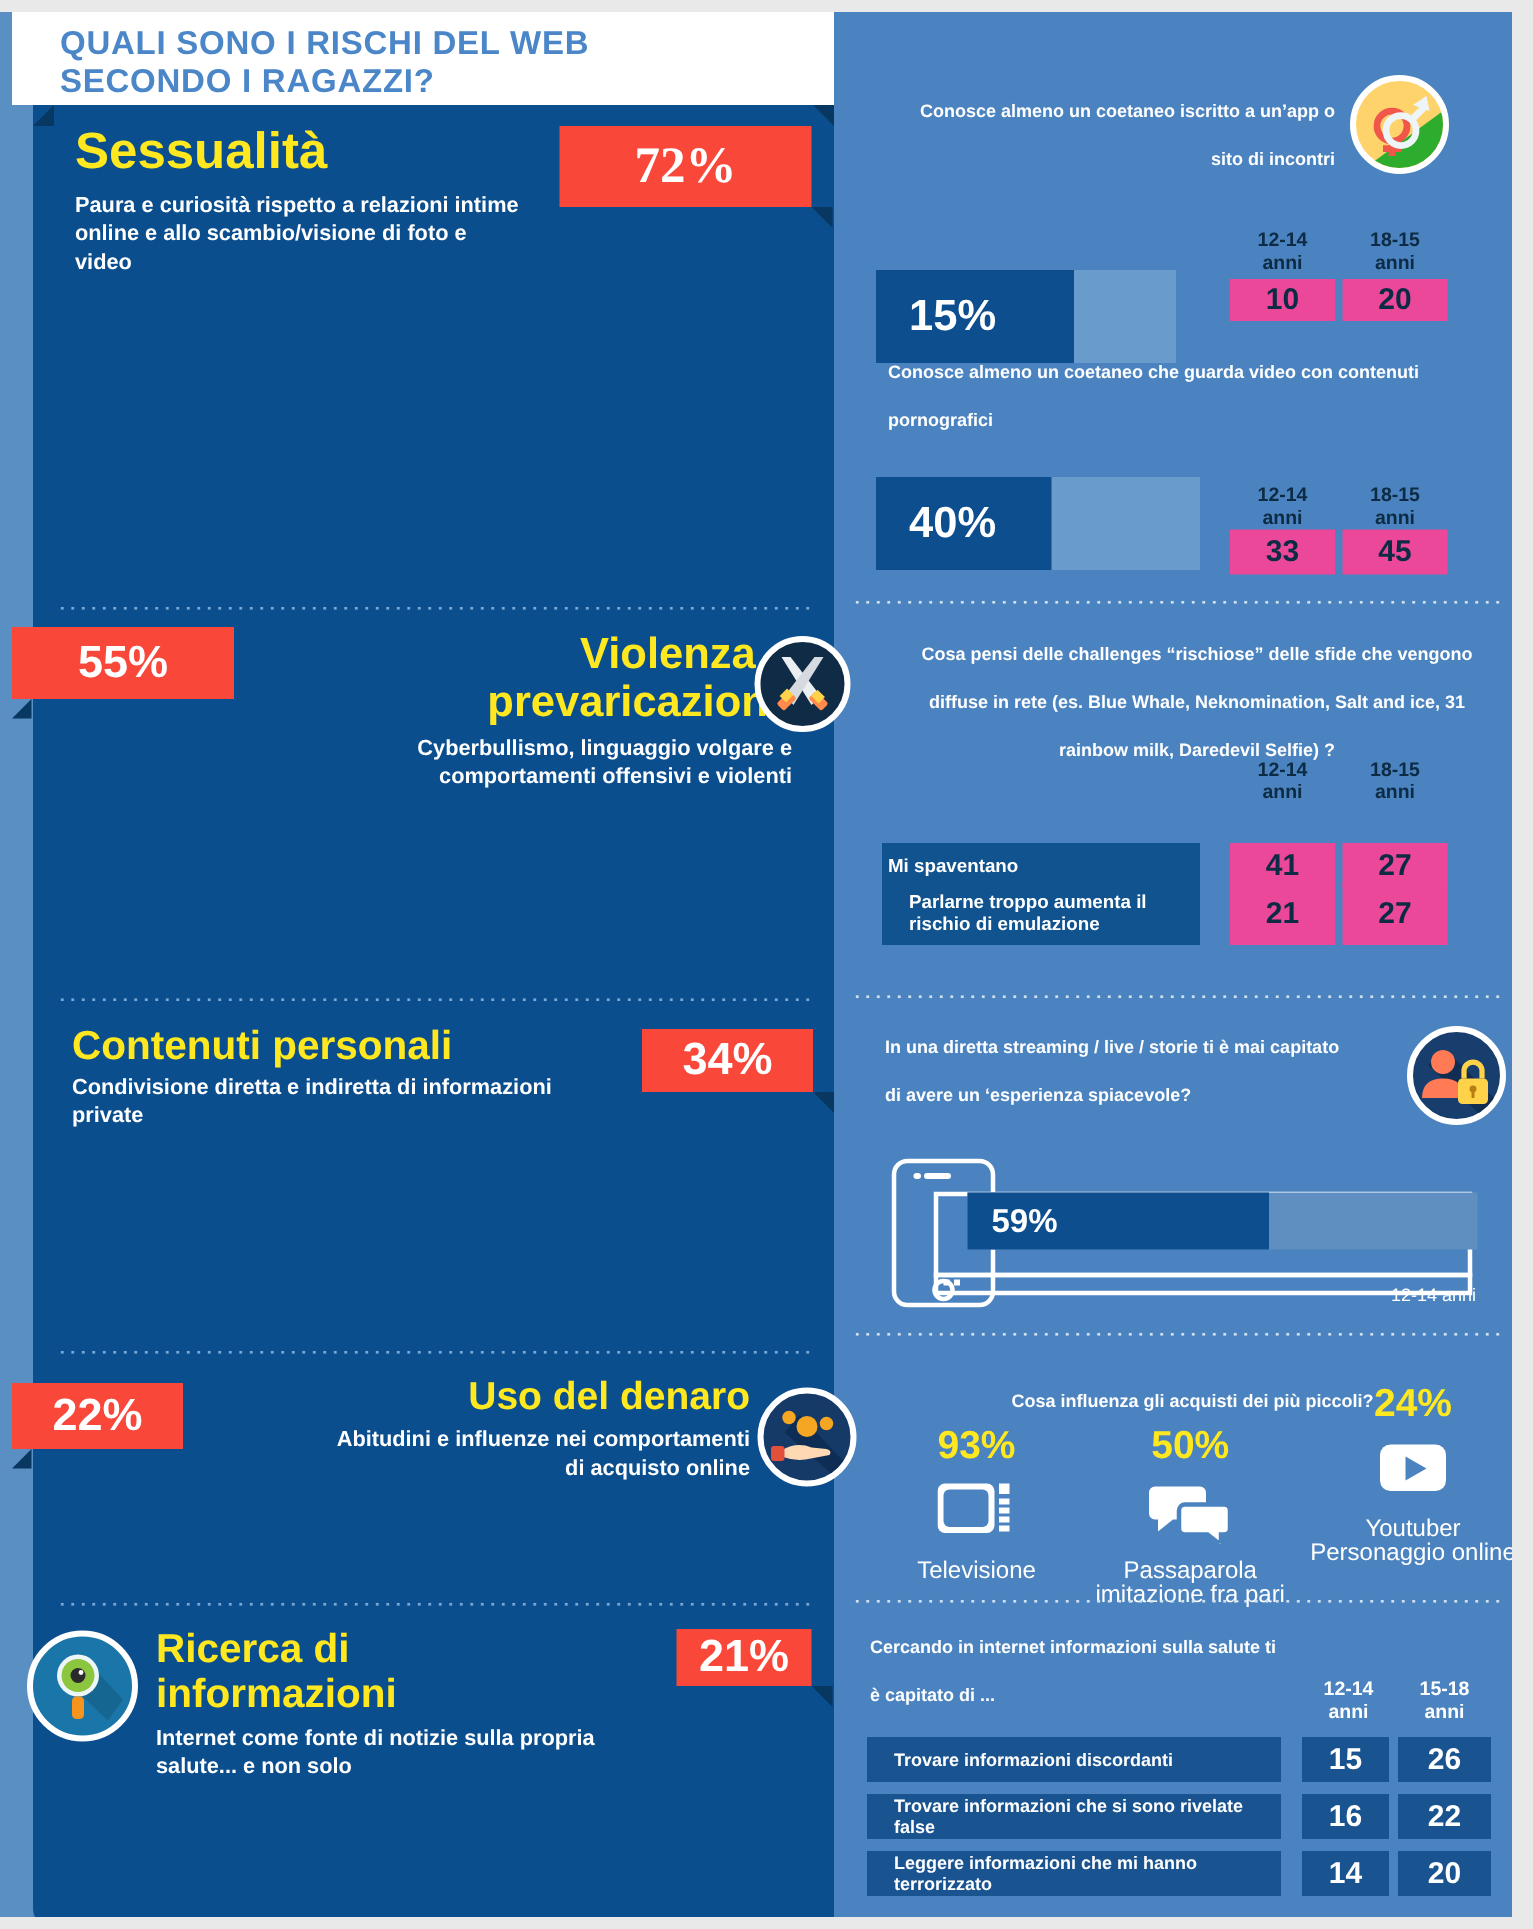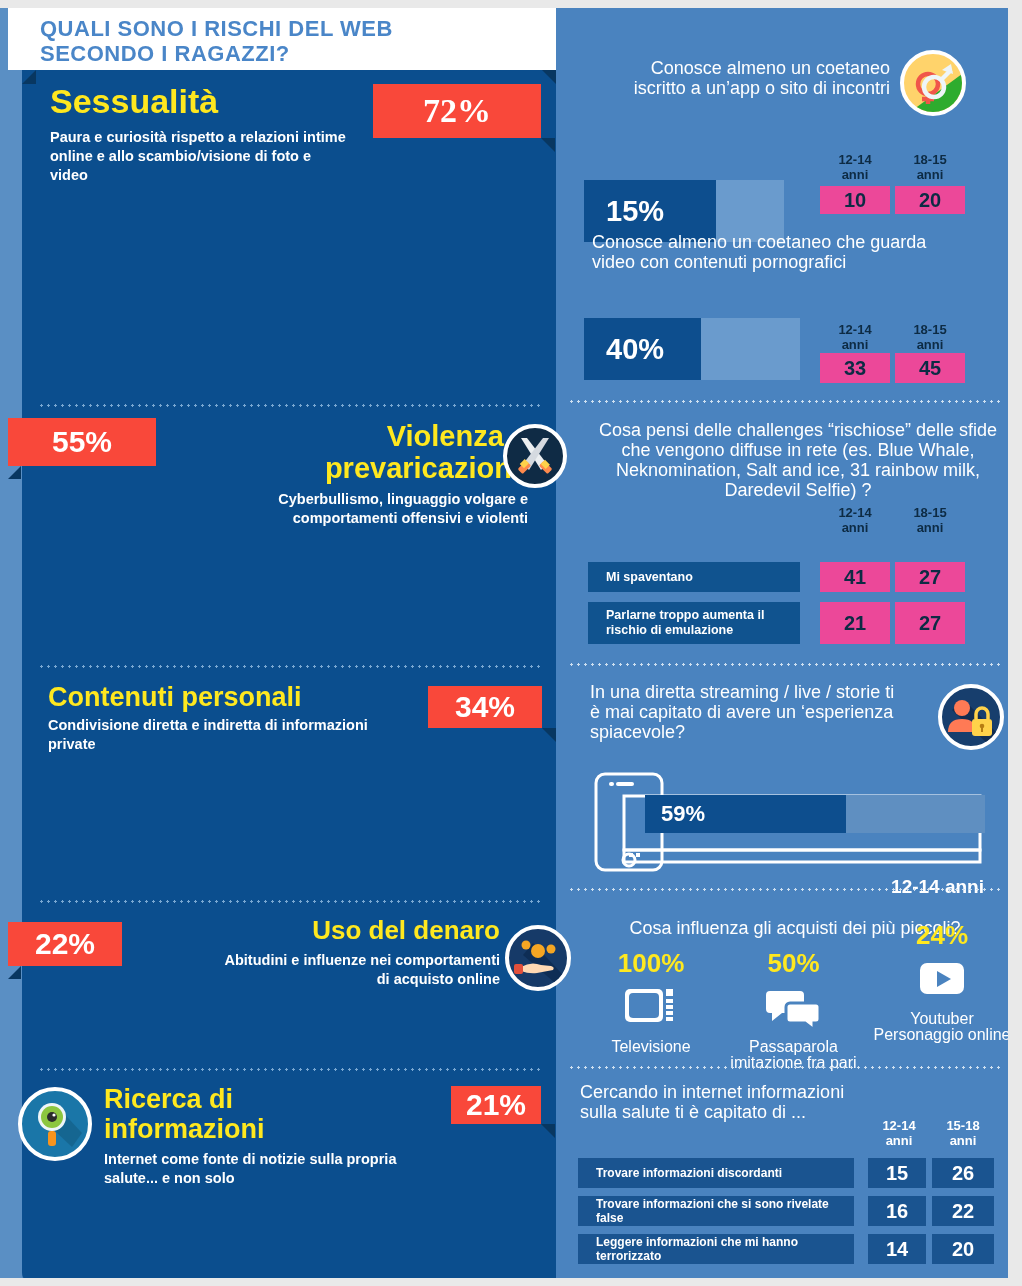--- a/index.html
+++ b/index.html
@@ -50,21 +50,21 @@
 
   
   .agehdr{ position:absolute; text-align:center; color:#ffffff; font-size:13px; font-weight:bold; line-height:15px; }
   .agehdr.dark{ color:#0d2b44; }
 
   
   .barrow{ position:absolute; display:flex; align-items:center; }
   .lbl{ height:28px; display:flex; align-items:center; font-size:12.5px; font-weight:bold;}
   .lbl.amber{ background:#f0b429; color:#10243a; padding-left:18px; }
   .lbl.white{ background:#ffffff; color:#10243a; justify-content:flex-end; padding-right:14px;}
-  .lbl.navy{ background:#10538f; color:#ffffff; padding-left:18px;}
+  .lbl.navy{ background:#10538f; color:#ffffff; padding-left:4px;}
   .lbl.navy2{ background:#1a5490; color:#ffffff; padding-left:18px;}
   .val{ height:28px; display:flex; align-items:center; justify-content:center;
         font-size:20px; font-weight:bold;}
   .val.lightblue{ background:#5cb3e8; color:#ffffff;}
   .val.pale{ background:#ec4899; color:#0d2b44;}
   .val.deep{ background:#1a5490; color:#ffffff;}
 
   
   .dots{ position:absolute; height:3px; z-index:22;
      background-image:radial-gradient(circle, currentColor 1px, transparent 1.2px);
@@ -82,24 +82,24 @@
 
   
   .phone{ position:absolute; z-index:10;}
 
   
   .infl{ position:absolute; text-align:center; }
   .infl .pc{ color:#ffe81f; font-size:26px; font-weight:bold; }
   .infl .cap{ color:#ffffff; font-size:16px; font-weight:normal; line-height:16px; margin-top:6px;}
   .infl .ic{ margin:8px auto 0; }
 
-  .rquestion{ color:#ffffff; font-size:18px; font-weight:normal; line-height:20px; }
+  .rquestion{ color:#ffffff; font-size:12px; font-weight:bold; line-height:32px; }
   .rquestion.c{ text-align:center;}
   .rquestion.r{ text-align:right;}
-  .small-note{ color:#ffffff; font-size:19px; font-weight:bold;margin-top:20px;}
+  .small-note{ color:#ffffff; font-size:12px; font-weight:normal;}
 </style>
 </head>
 <body>
 
 <div class="topstrip"></div>
 <div class="rightedge"></div>
 <div class="botstrip"></div>
 <div class="leftedge"></div>
 
 <div class="leftpanel round-b"></div>
@@ -372,21 +372,21 @@
 <div class="agehdr dark" style="left:895px; top:505px; width:70px;">
   <span>18-15</span><br>
   <span>anni</span>
 </div>
 
 <div class="barrow" style="left:588px; top:562px;">
   <div class="lbl navy" style="width:212px; height:30px;">Mi spaventano</div>
   <div class="val pale" style="width:70px; height:30px; margin-left:20px;">41</div>
   <div class="val pale" style="width:70px; height:30px; margin-left:5px;">27</div>
 </div>
-<div class="barrow" style="left:588px; top:602px;">
+<div class="barrow" style="left:588px; top:588px;">
   <div class="lbl navy" style="width:212px; height:42px; line-height:15px; display:block; padding:6px 0 0 18px; font-size:12.5px;">Parlarne troppo aumenta il rischio di emulazione</div>
   <div class="val pale" style="width:70px; height:42px; margin-left:20px;">21</div>
   <div class="val pale" style="width:70px; height:42px; margin-left:5px;">27</div>
 </div>
 
 <div class="dots r" style="left:568px; top:663px; width:434px;"></div>
 
 <div class="rquestion" style="position:absolute; left:590px; top:682px; width:310px; z-index:15;">In una diretta streaming / live / storie ti è mai capitato di avere un ‘esperienza spiacevole?</div>
 
 <div class="circ" style="left:938px; top:684px; width:66px; height:66px; background:#173e6d;">
@@ -416,21 +416,21 @@
 <div class="pbar" style="left:645px; top:795px; width:340px; height:38px; background:#5f8fc1;">
   <div class="fill" style="width:59%; font-size:22px; padding-left:16px;">59%</div>
 </div>
 <div class="small-note" style="position:absolute; right:38px; top:856px; z-index:18;">12-14 anni</div>
 
 <div class="dots r" style="left:568px; top:888px; width:434px;"></div>
 
 <div class="rquestion c" style="position:absolute; left:586px; top:918px; width:418px; z-index:15;">Cosa influenza gli acquisti dei più piccoli?</div>
 
 <div class="infl" style="left:596px; top:948px; width:110px; z-index:15;">
-  <div class="pc">100%</div>
+  <div class="pc">93%</div>
   <div class="ic">
     <svg width="52" height="42" viewBox="0 0 52 42">
       <rect x="0" y="2" width="38" height="33" rx="5" fill="#ffffff"></rect>
       <rect x="41" y="2" width="7" height="7" fill="#ffffff"></rect>
       <rect x="41" y="12" width="7" height="4" fill="#ffffff"></rect>
       <rect x="41" y="18" width="7" height="4" fill="#ffffff"></rect>
       <rect x="41" y="24" width="7" height="4" fill="#ffffff"></rect>
       <rect x="41" y="30" width="7" height="4" fill="#ffffff"></rect>
       <rect x="4" y="6" width="30" height="25" rx="4" fill="#4a83bf"></rect>
     </svg>

